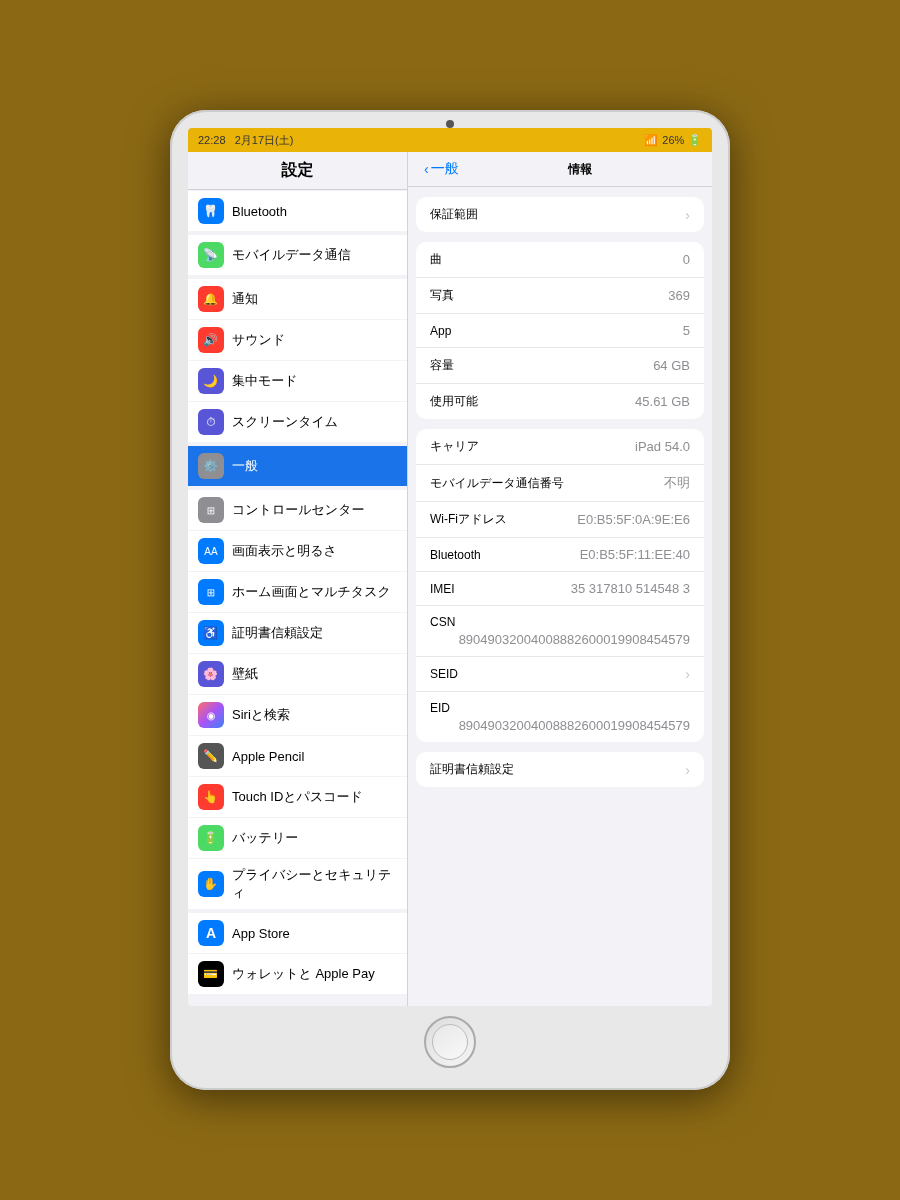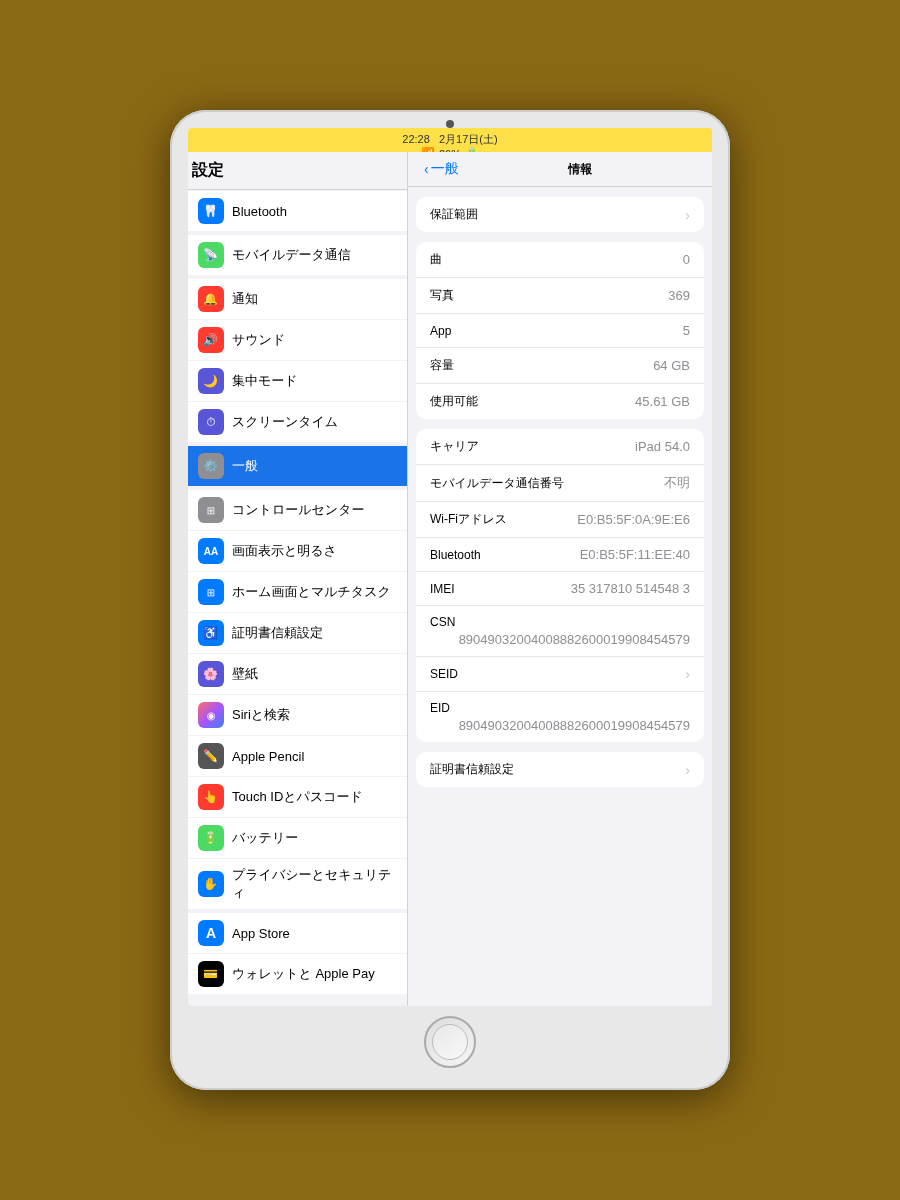--- a/index.html
+++ b/index.html
@@ -61,29 +61,28 @@
     .home-button-inner {
       width: 36px;
       height: 36px;
       border-radius: 50%;
       border: 1.5px solid #bbb;
       background: linear-gradient(145deg, #e8e8e8, #f8f8f8);
     }
 
     
     .status-bar {
-      background: #fde047;
+      background: #eab308;
       display: flex;
       justify-content: space-between;
       align-items: center;
       padding: 4px 10px;
       font-size: 11px;
       color: #333;
       height: 24px;
-      flex-direction: column;
     }
     .status-right {
       display: flex;
       align-items: center;
       gap: 4px;
       font-size: 11px;
     }
 
     
     .screen-content {
@@ -95,21 +94,21 @@
     
     .sidebar {
       width: 220px;
       background: #f2f2f7;
       border-right: 1px solid #d1d1d6;
       overflow-y: auto;
       flex-shrink: 0;
     }
 
     .sidebar-header {
-      text-align: left;
+      text-align: center;
       font-size: 16px;
       font-weight: 600;
       padding: 8px 4px;
       color: #000;
       border-bottom: 1px solid #d1d1d6;
     }
 
     .sidebar-section {
       margin-bottom: 4px;
     }
@@ -351,21 +350,21 @@
 
         <div class="sidebar-section">
           <div class="sidebar-item">
             <div class="icon-circle" style="background:#8e8e93;">
               <span style="color:#fff;font-size:10px;">⊞</span>
             </div>
             <span class="item-label">コントロールセンター</span>
           </div>
           <div class="sidebar-item">
             <div class="icon-circle" style="background:#007aff;">
-              <span style="color:#fff;font-size:10px;font-weight:bold;">AA</span>
+              <span style="color:#fff;font-size:10px;font-weight:normal;">AA</span>
             </div>
             <span class="item-label">画面表示と明るさ</span>
           </div>
           <div class="sidebar-item">
             <div class="icon-circle" style="background:#007aff;">
               <span style="color:#fff;font-size:10px;">⊞</span>
             </div>
             <span class="item-label">ホーム画面とマルチタスク</span>
           </div>
           <div class="sidebar-item">

